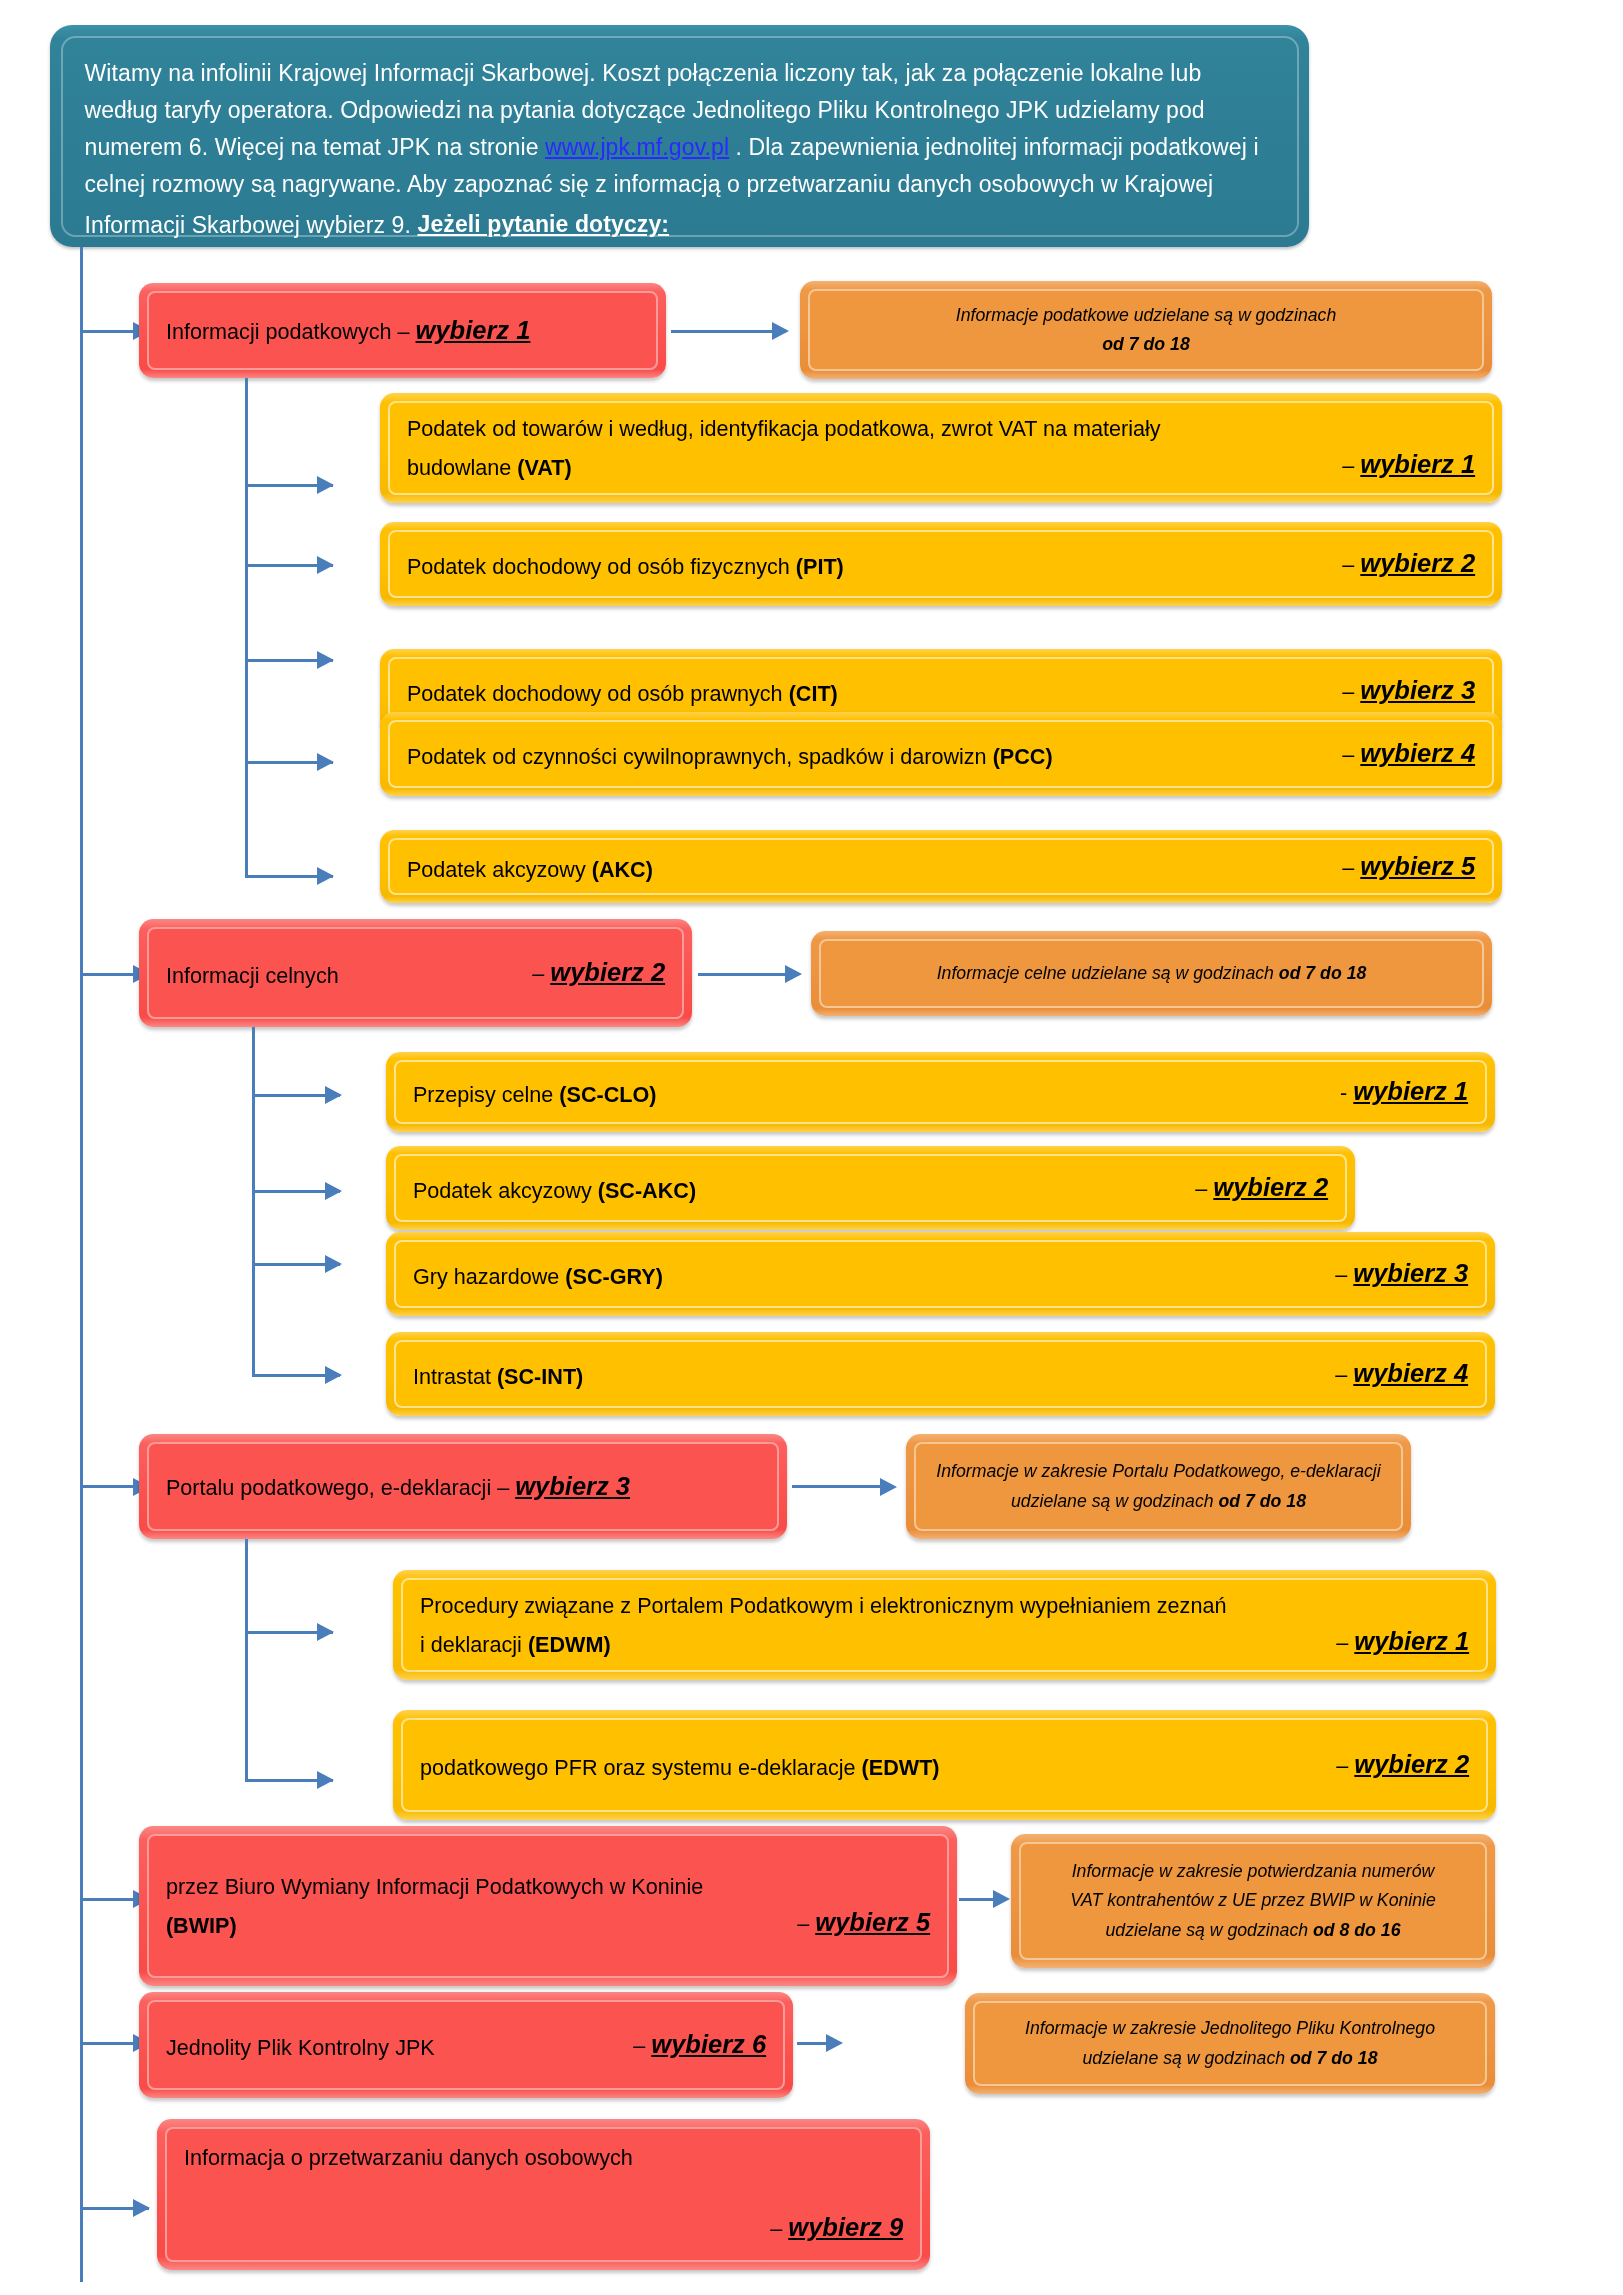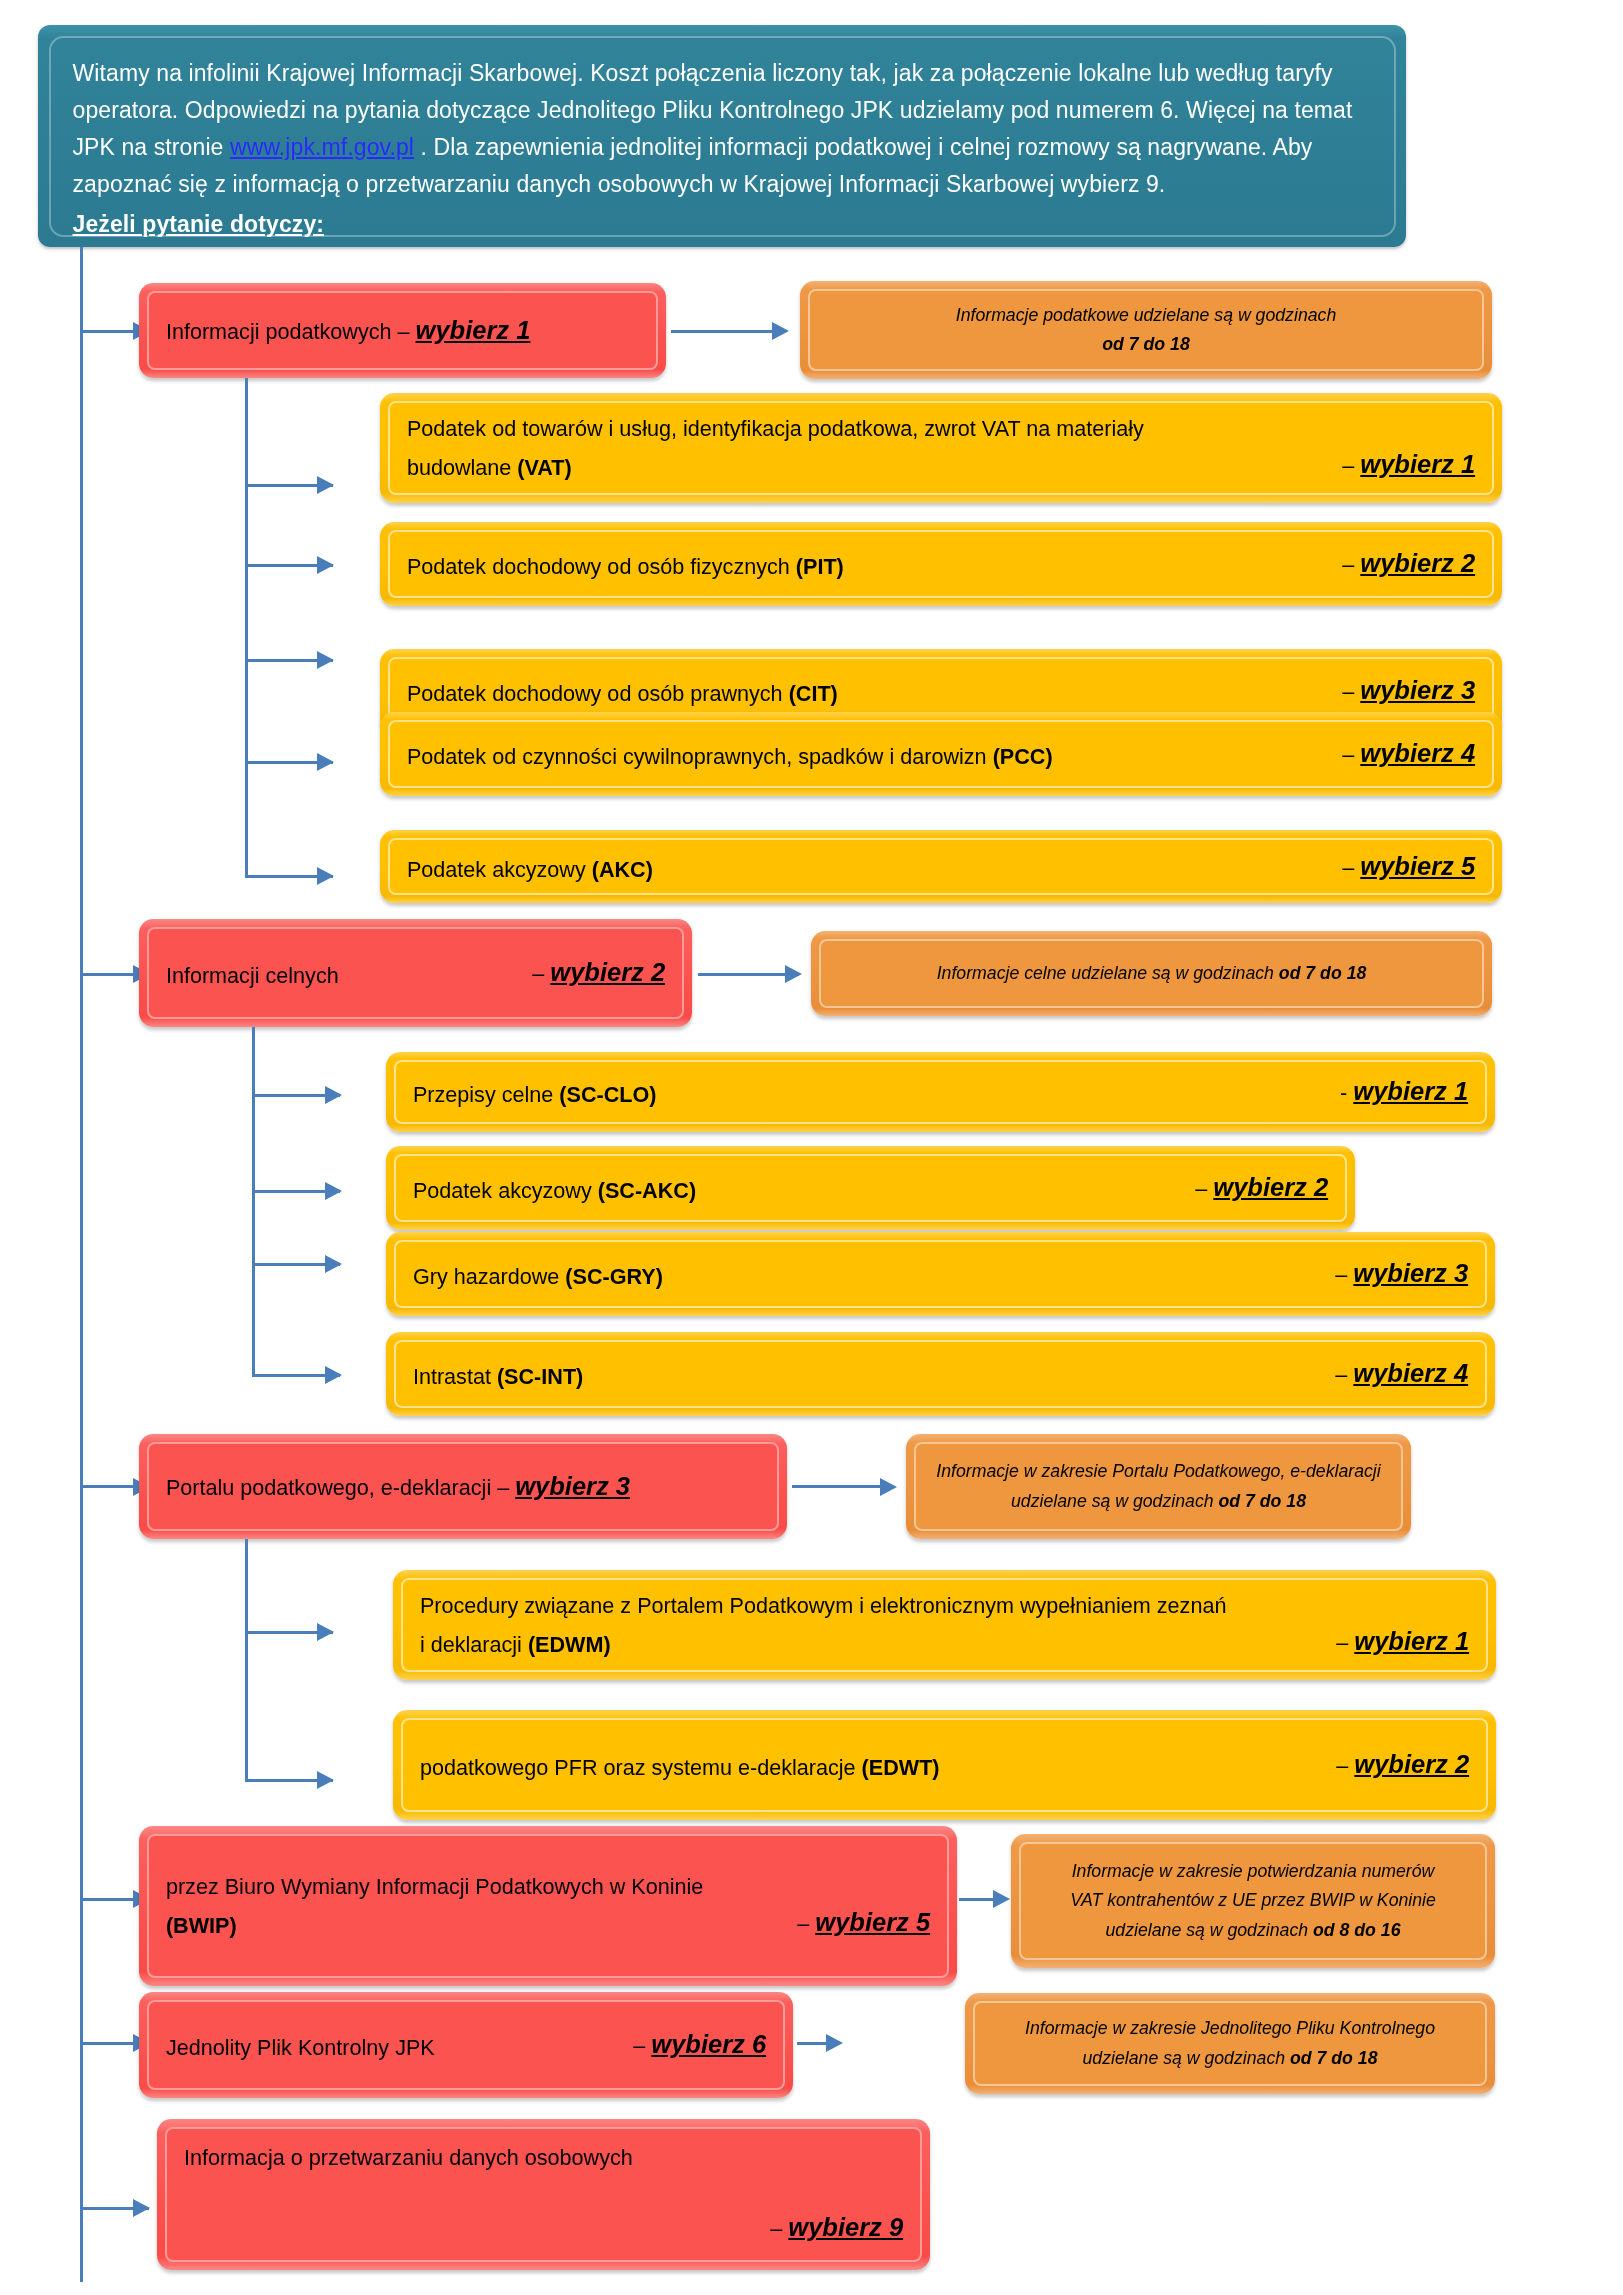--- a/index.html
+++ b/index.html
@@ -4,23 +4,23 @@
 <style>
   html,body{margin:0;padding:0;background:#ffffff;}
   body{
     width:1623px;height:2295px;position:relative;overflow:hidden;
     font-family:"Liberation Sans", sans-serif;
   }
   .canvas{position:absolute;left:0;top:0;width:1623px;height:2295px;}
 
   
   .header-box{
-    position:absolute;left:38px;top:25px;width:1368px;height:222px;
+    position:absolute;left:50px;top:25px;width:1259px;height:222px;
     background:linear-gradient(180deg,#3d93a8 0%,#31839a 6%,#2e7f96 50%,#2b7a91 100%);
-    border-radius:12px;
+    border-radius:22px;
     box-shadow:0 2px 3.3px rgba(0,0,0,.25);
   }
   .header-inner{
     position:absolute;left:10.5px;top:10.5px;right:10.5px;bottom:10.5px;
     border:2px solid rgba(255,255,255,.30);
     border-radius:14.4px;
     box-sizing:border-box;
     padding:17px 22px 6.5px 22px;
   }
   .header-text{
@@ -102,21 +102,21 @@
     </div>
   </div>
 
   <div class="vline" style="left:245px;top:378px;height:499px;"></div>
 
   <div class="hline" style="left:245px;top:484px;width:88px;"></div>
   <div class="arrow" style="left:317px;top:476px;"></div>
   <div class="box yellow" style="left:380px;top:393px;width:1122px;height:110px;">
     <div class="inner">
       <div class="txt pad lbl">
-        <div>Podatek od towarów i usług, identyfikacja podatkowa, zwrot VAT na materiały</div>
+        <div>Podatek od towarów i według, identyfikacja podatkowa, zwrot VAT na materiały</div>
         <div class="row2">
           <span><span>budowlane </span><span class="b">(VAT)</span></span>
           <span><span>–</span> <span class="pick">wybierz 1</span></span>
         </div>
       </div>
     </div>
   </div>
 
   <div class="hline" style="left:245px;top:564px;width:88px;"></div>
   <div class="arrow" style="left:317px;top:556px;"></div>

